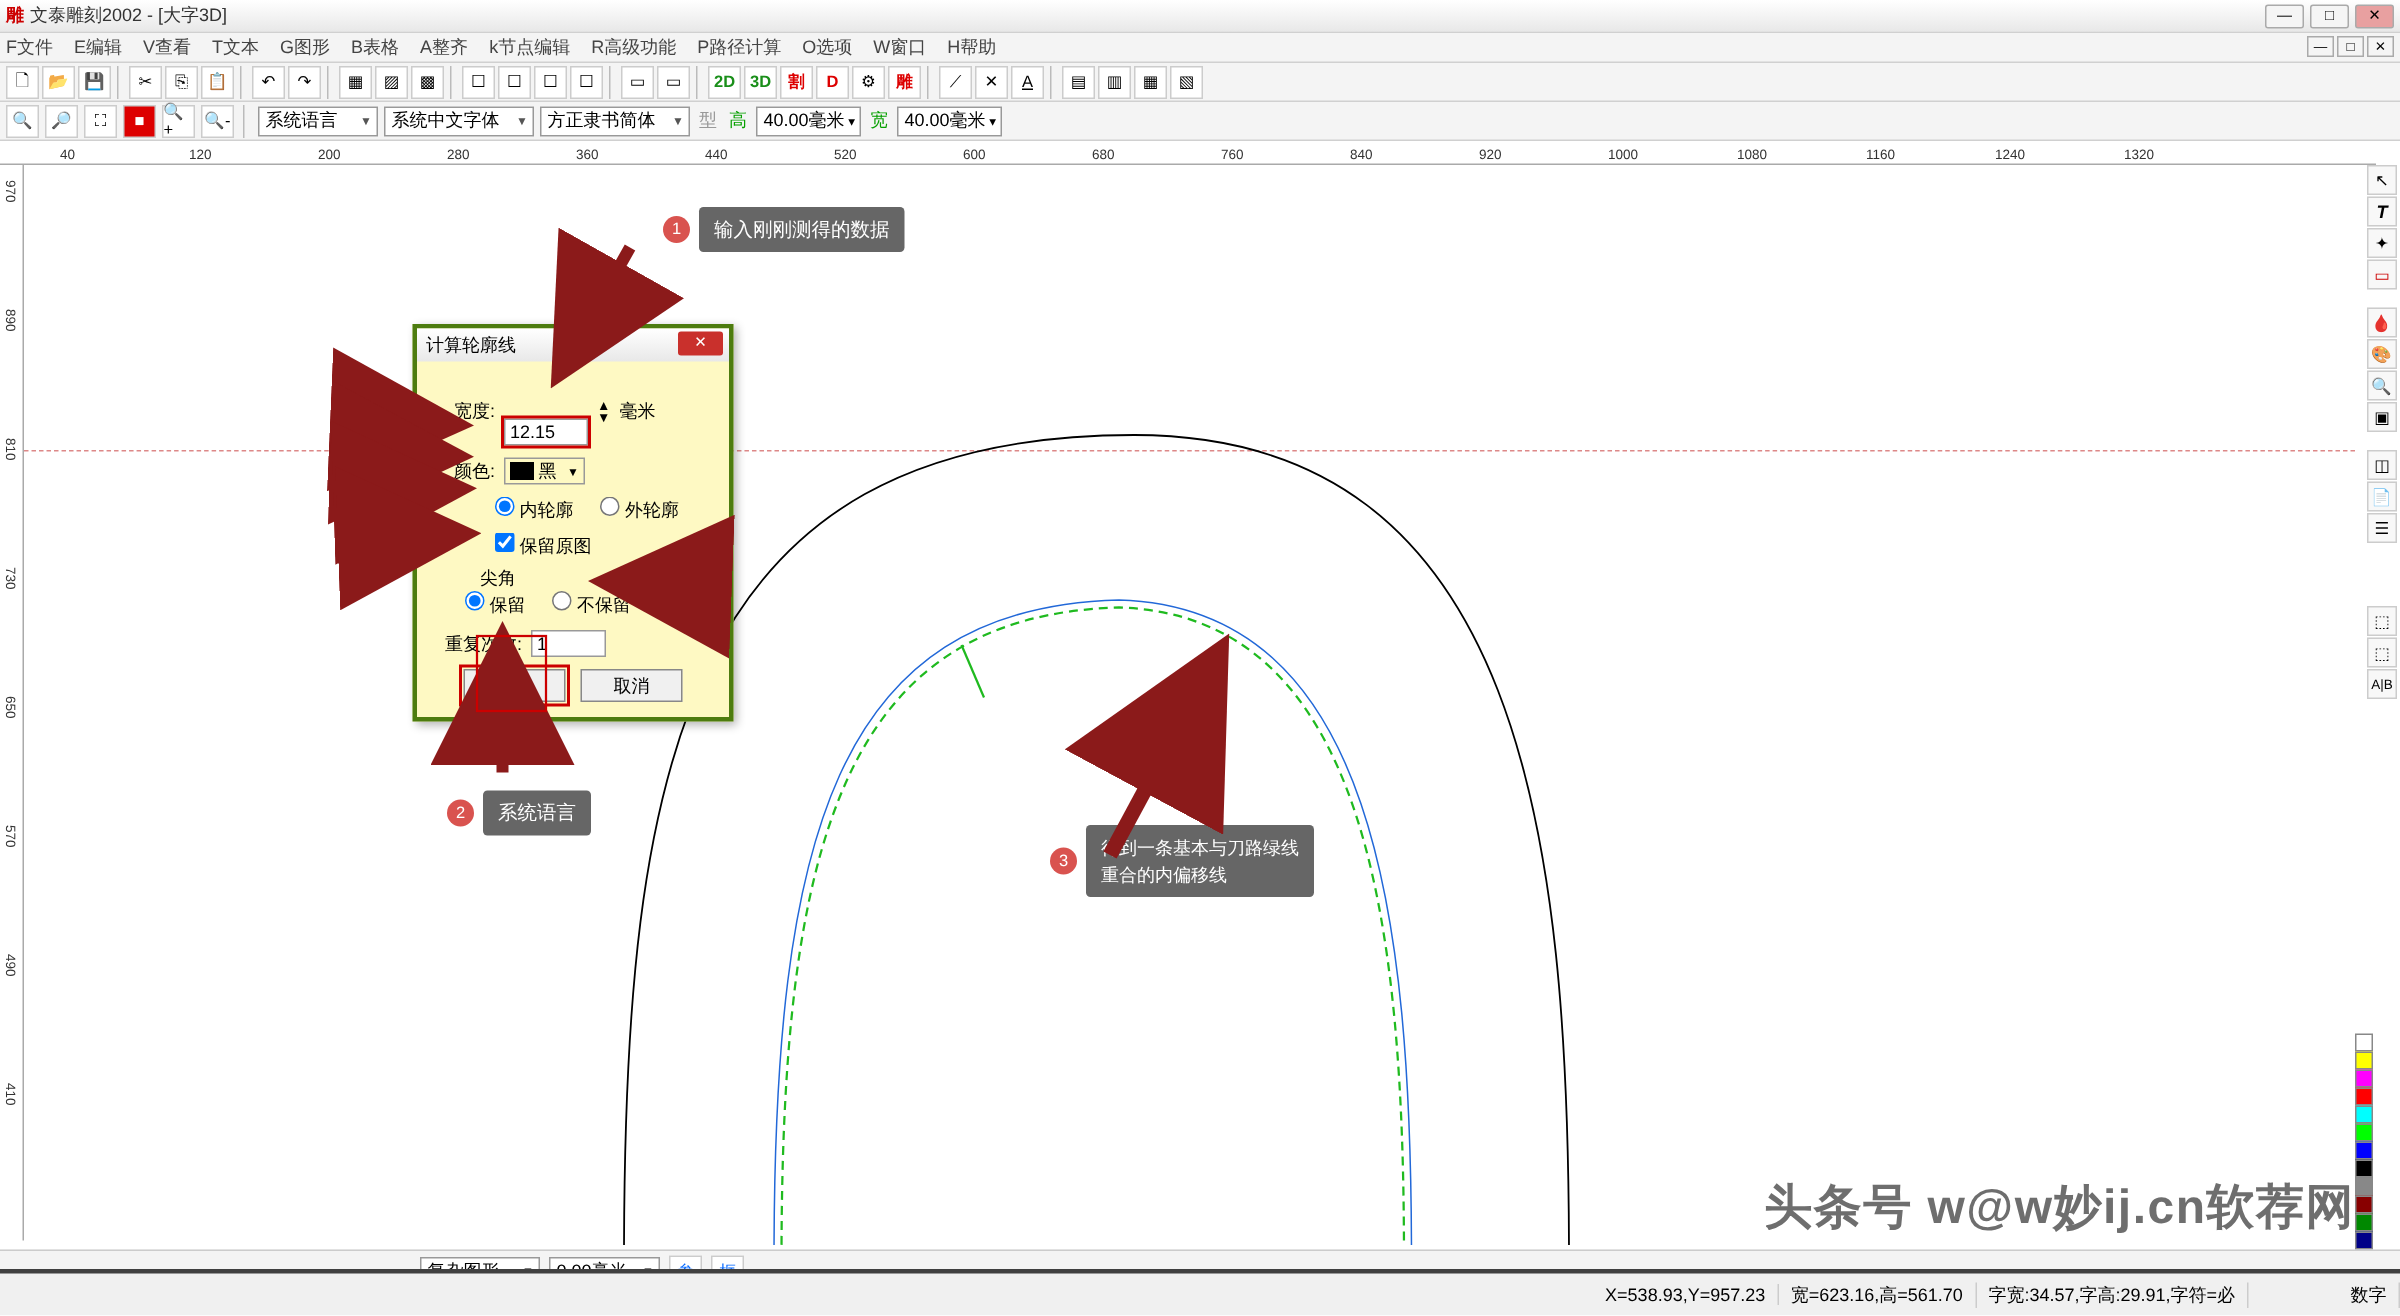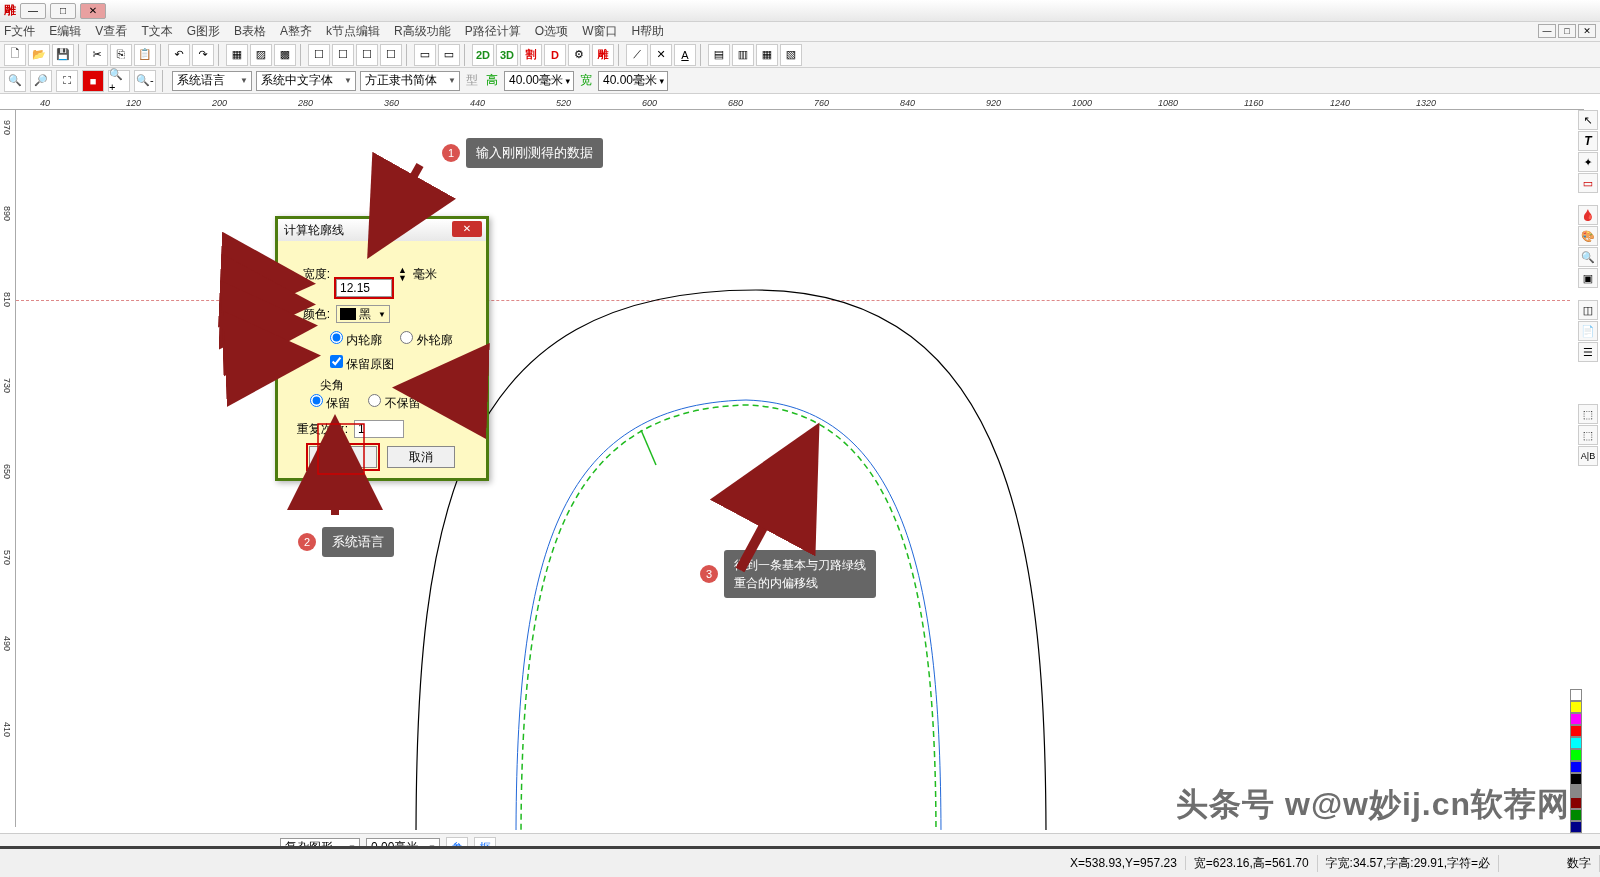--- a/index.html
+++ b/index.html
@@ -19,21 +19,21 @@
 .tsep { width: 4px; height: 22px; border-left: 1px solid #bbb; margin: 0 2px; }
 .tbtn.red-letter { color: #d00; font-weight: bold; }
 .toolbar2 { height: 26px; background: #f4f4f4; display: flex; align-items: center; padding: 0 4px; border-bottom: 1px solid #d0d0d0; gap: 4px; }
 .combo { height: 20px; border: 1px solid #999; background: #fff; padding: 0 16px 0 4px; position: relative; display: flex; align-items: center; min-width: 80px; }
 .combo::after { content: "▼"; position: absolute; right: 3px; font-size: 8px; color: #555; }
 .lbl { color: #06a000; margin: 0 2px; }
 .lbl.gray { color: #999; }
 .dim-input { width: 70px; height: 20px; border: 1px solid #999; display: flex; align-items: center; padding: 0 4px; position: relative; background: #fff; }
 .dim-input::after { content: "▾"; position: absolute; right: 3px; font-size: 9px; }
 .ruler-h { height: 16px; background: #fff; border-bottom: 1px solid #aaa; position: relative; margin-right: 16px; }
-.ruler-h .tick { position: absolute; top: 4px; font-size: 9px; color: #333; font-style: italic; }
+.ruler-h .tick { position: absolute; top: 4px; font-size: 9px; color: #333; }
 .workspace { position: absolute; top: 110px; left: 0; right: 0; bottom: 50px; background: #fff; }
 .ruler-v { position: absolute; left: 0; top: 0; width: 16px; bottom: 0; background: #fff; border-right: 1px solid #aaa; }
 .ruler-v .tick { position: absolute; left: 2px; font-size: 9px; color: #333; writing-mode: vertical-rl; }
 .canvas { position: absolute; left: 16px; right: 30px; top: 0; bottom: 0; background: #fff; }
 .guide-h { position: absolute; left: 0; right: 0; border-top: 1px dashed #d88; }
 .right-toolbar { position: absolute; right: 0; top: 110px; width: 22px; display: flex; flex-direction: column; gap: 1px; }
 .right-toolbar .rbtn { width: 20px; height: 20px; border: 1px solid #ccc; background: #f8f8f8; display: flex; align-items: center; justify-content: center; font-size: 11px; }
 .dialog { position: absolute; width: 214px; background: #fef9c3; border: 3px solid #4d7c0f; box-shadow: 2px 2px 6px rgba(0,0,0,0.3); }
 .dlg-title { height: 22px; background: linear-gradient(#fff, #e8e8e8); display: flex; align-items: center; padding: 0 6px; font-size: 12px; position: relative; }
 .dlg-close { position: absolute; right: 4px; top: 2px; width: 30px; height: 16px; background: #c9302c; color: #fff; text-align: center; line-height: 16px; font-size: 10px; border-radius: 2px; }
@@ -62,20 +62,21 @@
 .statusbar .seg { padding: 0 8px; border-right: 1px solid #ccc; }
 .statusbar .fill { flex: 1; }
 .watermark { position: absolute; right: 30px; bottom: 50px; font-size: 32px; font-weight: bold; color: #555; opacity: 0.85; font-family: Liberation Sans, sans-serif; letter-spacing: 1px; }
 svg.art { position: absolute; top: 0; left: 0; pointer-events: none; }
 </style>
 </head>
 <body>
 
 <div class="titlebar">
   <span class="app-icon">雕</span>
+  <span class="title">文泰雕刻2002 - [大字3D]</span>
   <div class="win-btns">
     <div class="win-btn">—</div>
     <div class="win-btn">□</div>
     <div class="win-btn close">✕</div>
   </div>
 </div>
 
 <div class="menubar">
   <span>F文件</span>
   <span>E编辑</span>

